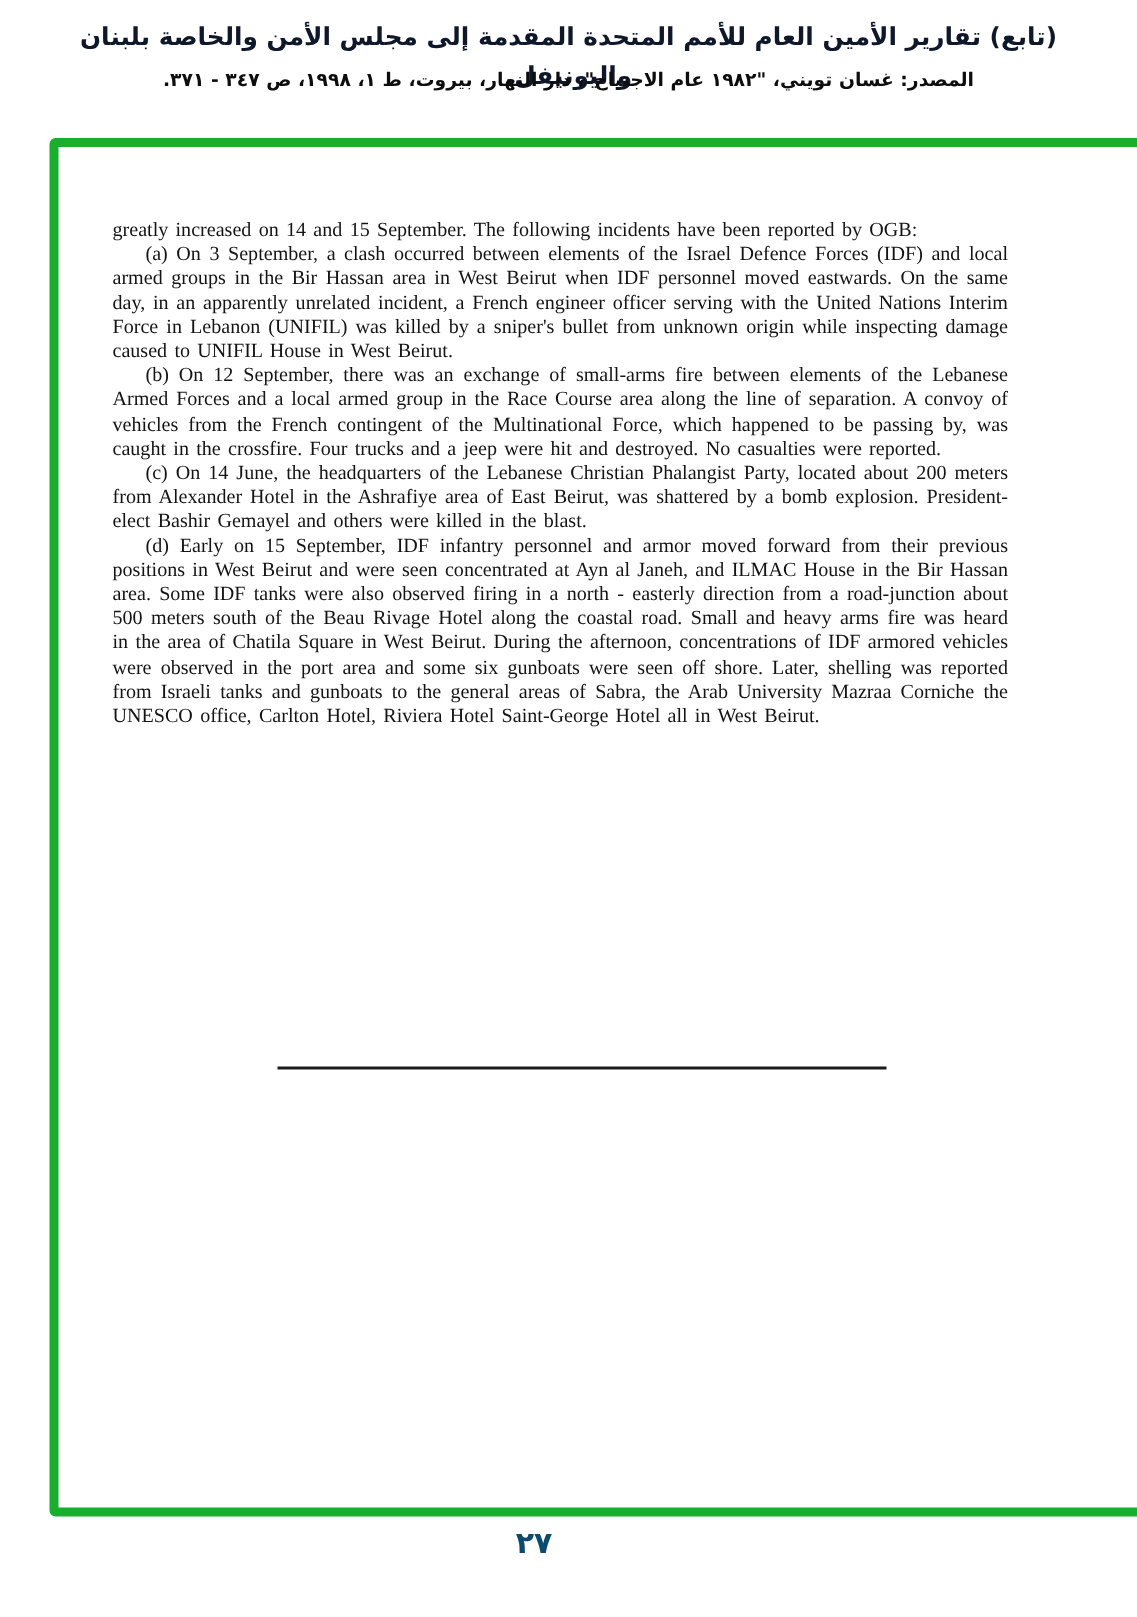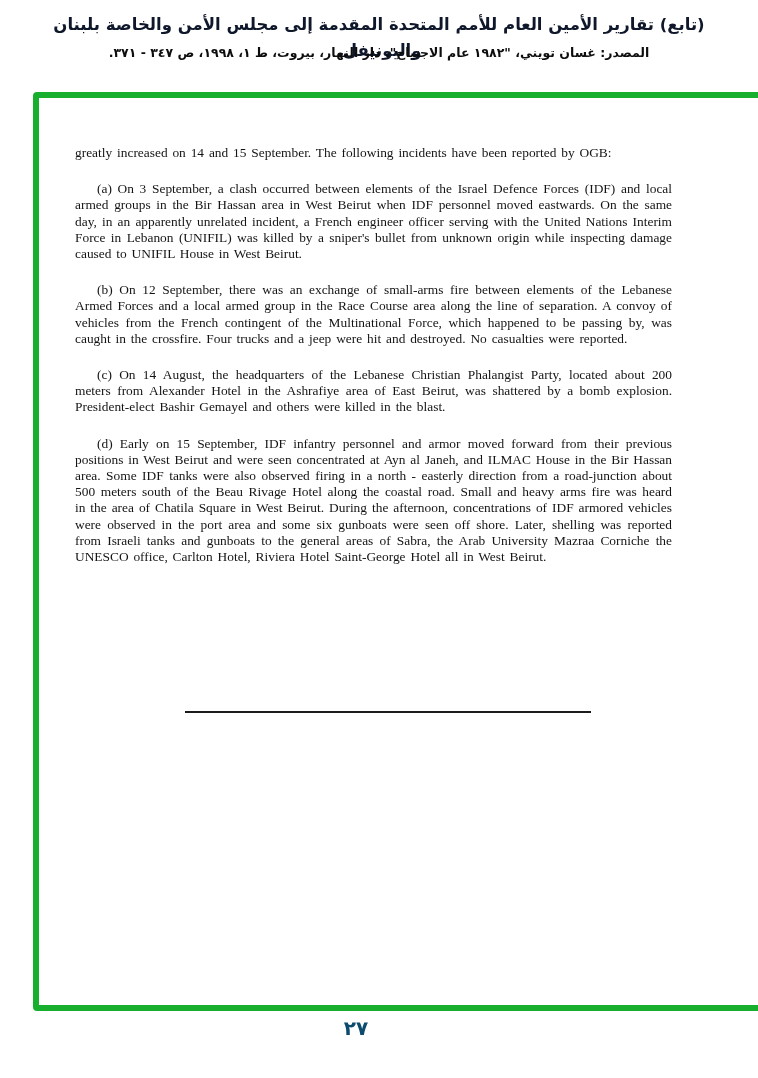--- a/index.html
+++ b/index.html
@@ -71,21 +71,20 @@
     color: #141414;
     text-align: justify;
     word-spacing: 1.5px;
   }
   .text-block p {
     margin: 0;
     padding: 0;
   }
   .text-block p.indent {
     text-indent: 22px;
-    margin-top: 20px;
   }
 
   
   .divider {
     position: absolute;
     left: 146px;
     top: 613px;
     width: 406px;
     height: 2px;
     background: #1c1c1c;
@@ -113,21 +112,21 @@
   <div class="header-line1">(تابع) تقارير الأمين العام للأمم المتحدة المقدمة إلى مجلس الأمن والخاصة بلبنان واليونيفل.</div>
 
   <div class="header-line2">المصدر: غسان تويني، "١٩٨٢ عام الاجتياح"، دار النهار، بيروت، ط ١، ١٩٩٨، ص ٣٤٧ - ٣٧١.</div>
 
   <div class="green-box">
 
     <div class="text-block">
       <p>greatly increased on 14 and 15 September. The following incidents have been reported by OGB:</p>
       <p class="indent">(a) On 3 September, a clash occurred between elements of the Israel Defence Forces (IDF) and local armed groups in the Bir Hassan area in West Beirut when IDF personnel moved eastwards. On the same day, in an apparently unrelated incident, a French engineer officer serving with the United Nations Interim Force in Lebanon (UNIFIL) was killed by a sniper's bullet from unknown origin while inspecting damage caused to UNIFIL House in West Beirut.</p>
       <p class="indent">(b) On 12 September, there was an exchange of small-arms fire between elements of the Lebanese Armed Forces and a local armed group in the Race Course area along the line of separation. A convoy of vehicles from the French contingent of the Multinational Force, which happened to be passing by, was caught in the crossfire. Four trucks and a jeep were hit and destroyed. No casualties were reported.</p>
-      <p class="indent">(c) On 14 August, the headquarters of the Lebanese Christian Phalangist Party, located about 200 meters from Alexander Hotel in the Ashrafiye area of East Beirut, was shattered by a bomb explosion. President-elect Bashir Gemayel and others were killed in the blast.</p>
+      <p class="indent">(c) On 14 June, the headquarters of the Lebanese Christian Phalangist Party, located about 200 meters from Alexander Hotel in the Ashrafiye area of East Beirut, was shattered by a bomb explosion. President-elect Bashir Gemayel and others were killed in the blast.</p>
       <p class="indent">(d) Early on 15 September, IDF infantry personnel and armor moved forward from their previous positions in West Beirut and were seen concentrated at Ayn al Janeh, and ILMAC House in the Bir Hassan area. Some IDF tanks were also observed firing in a north - easterly direction from a road-junction about 500 meters south of the Beau Rivage Hotel along the coastal road. Small and heavy arms fire was heard in the area of Chatila Square in West Beirut. During the afternoon, concentrations of IDF armored vehicles were observed in the port area and some six gunboats were seen off shore. Later, shelling was reported from Israeli tanks and gunboats to the general areas of Sabra, the Arab University  Mazraa Corniche  the UNESCO office, Carlton Hotel, Riviera Hotel  Saint-George Hotel  all in West Beirut.</p>
     </div>
 
     <div class="divider"></div>
 
   </div>
 
   <div class="page-number">٢٧</div>
 
 </div>

